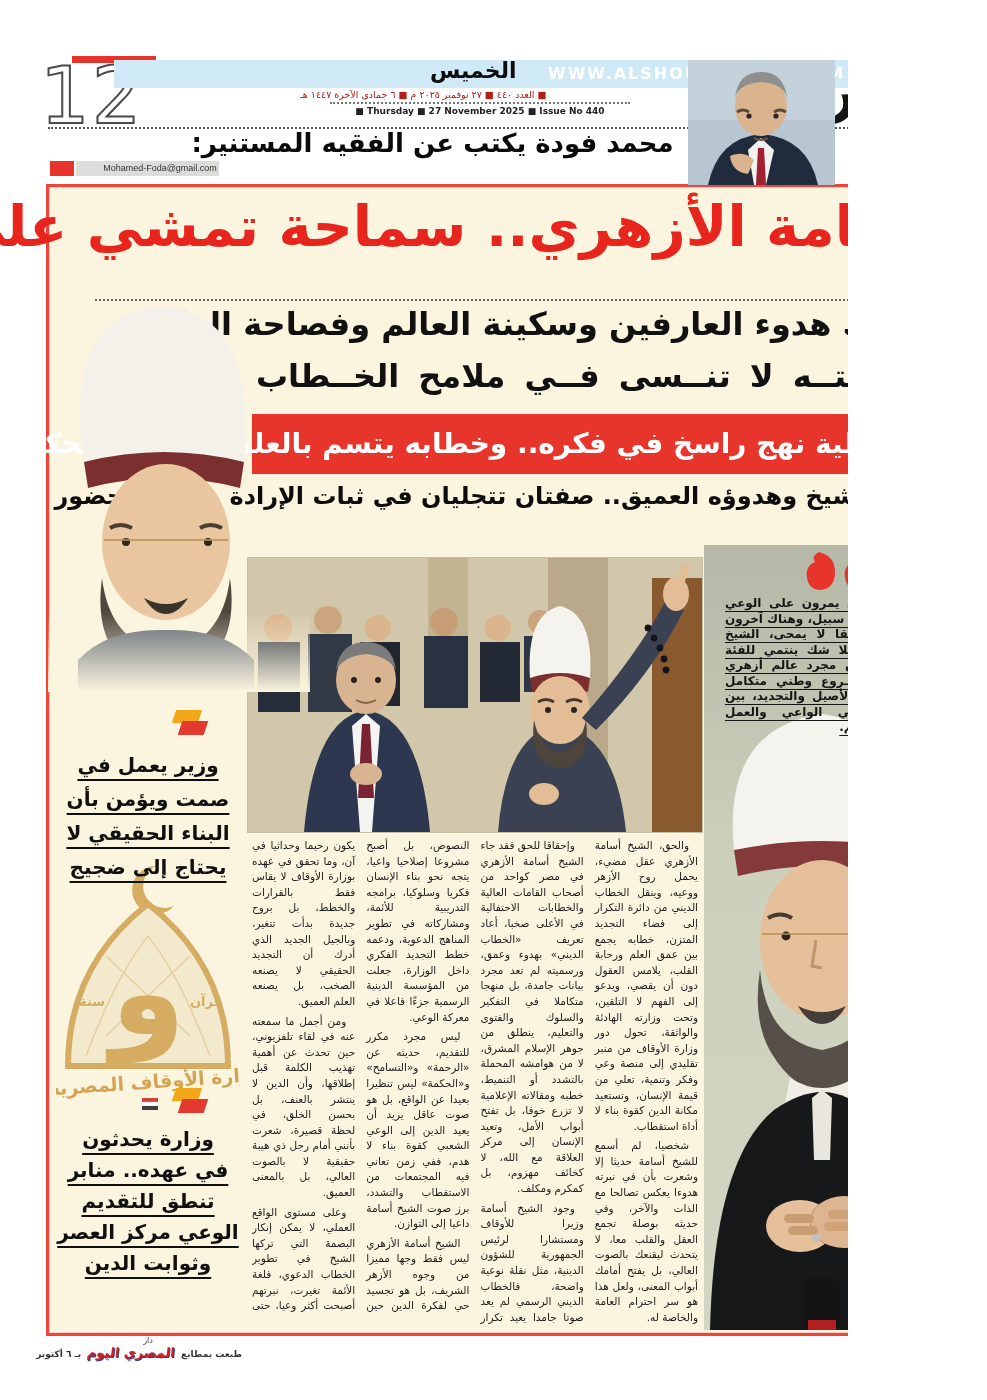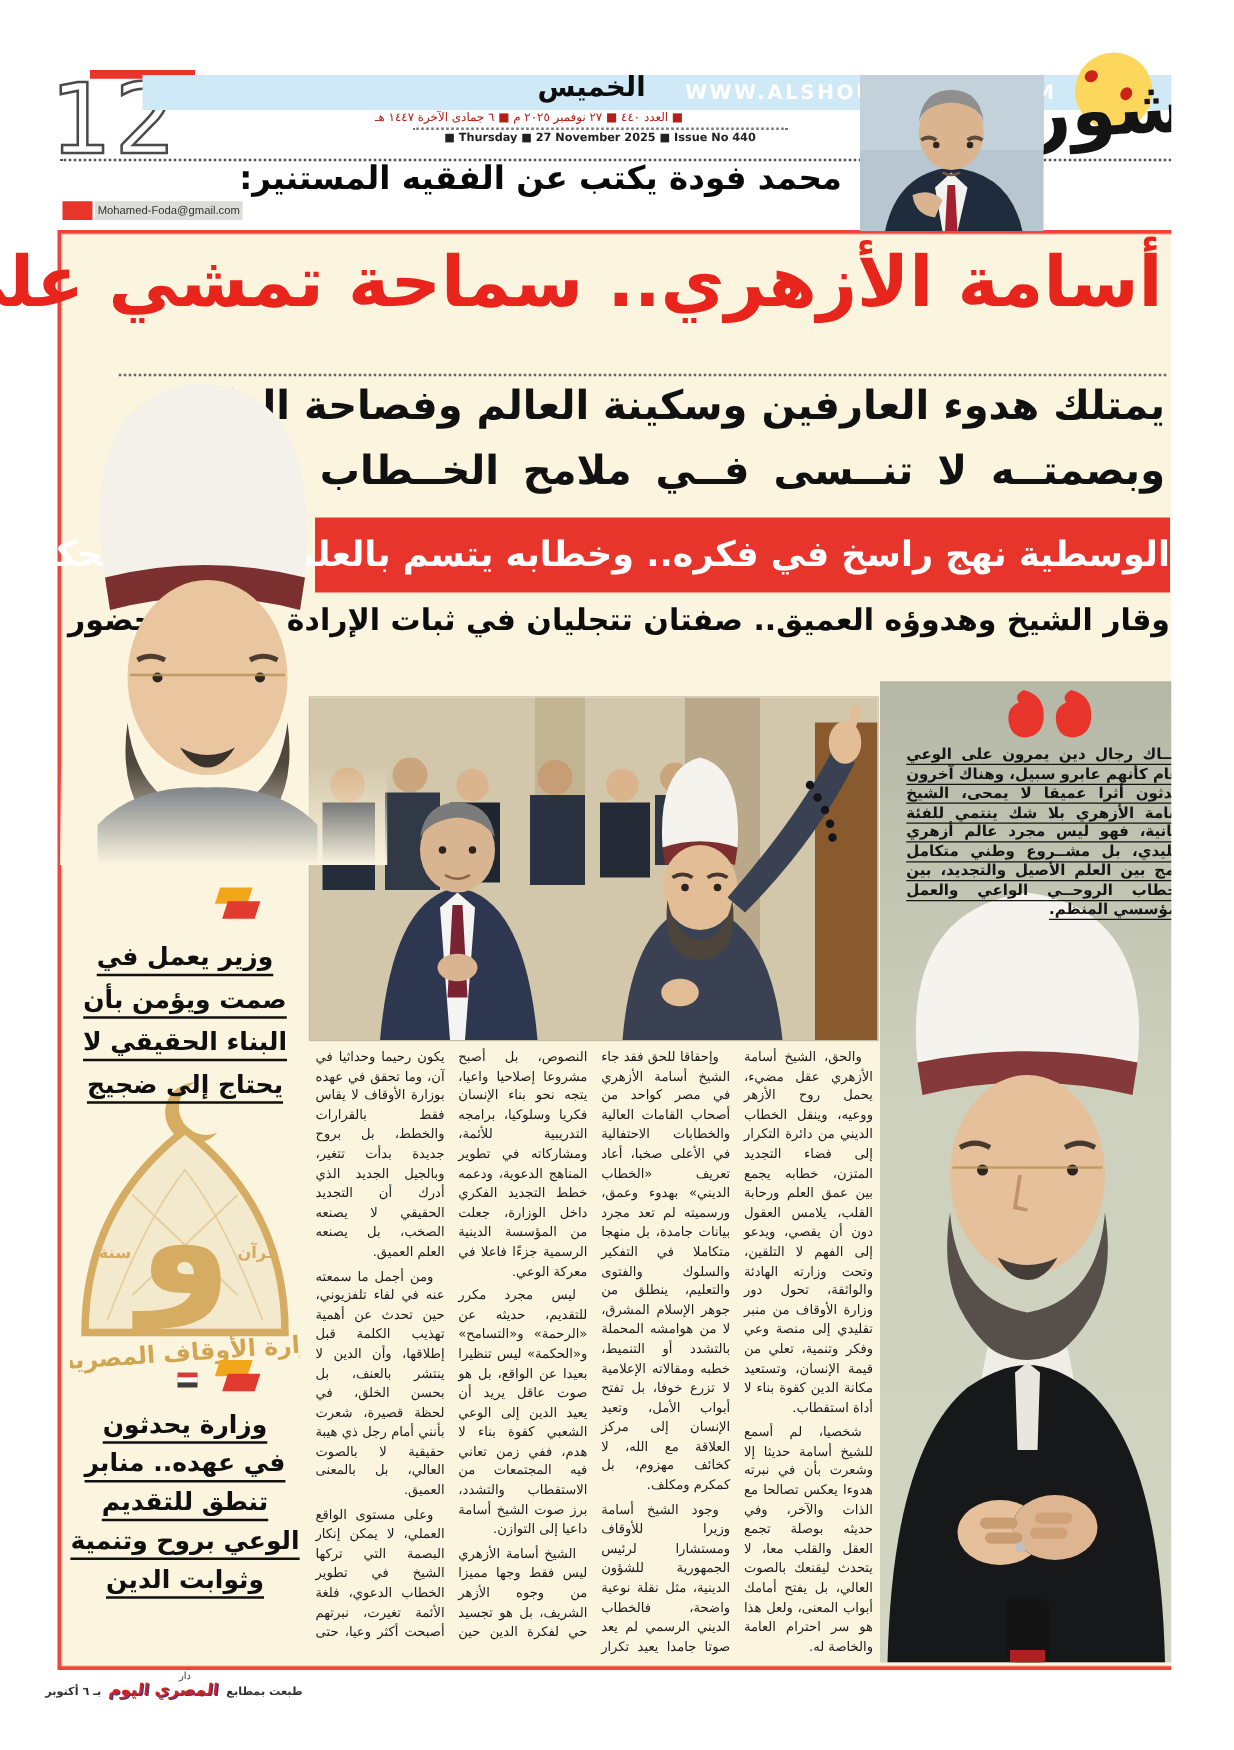--- a/index.html
+++ b/index.html
@@ -1,16 +1,16 @@
 <!DOCTYPE html>
 <html lang="ar"><head>
 <meta charset="utf-8">
 <style>
   html,body{margin:0;padding:0;background:#ffffff;}
-  .page{position:relative;width:937px;height:1400px;background:#fff;overflow:hidden;
+  .page{position:relative;width:848px;height:1400px;background:#fff;overflow:hidden;
         font-family:"DejaVu Sans",sans-serif;}
   .abs{position:absolute;}
 
   
   #pagenum-bar{left:72px;top:56px;width:84px;height:7px;background:#e8352c;}
   #pagenum{left:40px;top:58px;width:120px;height:76px;font-size:78px;font-weight:400;
            color:#ffffff;-webkit-text-stroke:2px #4a4a4a;text-shadow:0 0 1px #4a4a4a;
            line-height:76px;letter-spacing:2px;}
   #band{left:114px;top:60px;width:831px;height:28px;background:#cfe9f7;}
   #day{left:430px;top:58px;width:110px;font-size:22px;font-weight:bold;color:#0d0d0d;text-align:left;}
@@ -31,21 +31,21 @@
   #logo-a2{right:44px;top:30px;transform:rotate(-15deg);}
   
   #writer-photo{left:688px;top:60px;width:147px;height:125px;z-index:5;}
   
   #kicker{left:180px;top:128px;width:505px;font-size:26px;font-weight:bold;color:#0a0a0a;
           text-align:center;direction:rtl;white-space:nowrap;}
   
   #email-red{left:50px;top:161px;width:24px;height:15px;background:#e8352c;}
   #email-pill{left:76px;top:161px;width:118px;height:15px;background:#dcdcd8;
               font-size:9px;color:#333;text-align:center;line-height:15px;
-              font-family:"Liberation Sans",sans-serif;}
+              font-family:"Liberation Sans",sans-serif;padding-left:25px;}
 
   
   #frame{left:46px;top:184px;width:892px;height:1146px;background:#fbf5e0;
          border:3px solid #ee4439;box-shadow:inset 0 0 0 1px #f9cfc6;}
 
   #headline-main{left:70px;top:194px;width:860px;font-size:56px;font-weight:bold;color:#e7251d;
                  text-align:center;direction:rtl;white-space:nowrap;z-index:2;}
   #headline-dots{left:95px;top:299px;width:838px;border-top:2px dotted #666;z-index:1;}
   #headline-sub1{left:300px;top:305px;width:632px;font-size:32px;font-weight:bold;color:#111;
                  text-align:center;direction:rtl;white-space:nowrap;z-index:2;}
@@ -288,21 +288,21 @@
   </svg>
 
   <div class="abs flag-icon" id="flag2">
     <span class="flag-top"></span>
     <span class="flag-bot"></span>
   </div>
   <div class="abs pullquote" id="pq2">
       <div class="pq-line">وزارة يحدثون</div>
       <div class="pq-line">في عهده.. منابر</div>
       <div class="pq-line">تنطق للتقديم</div>
-      <div class="pq-line">الوعي بروح وتنمية</div>
+      <div class="pq-line">الوعي مركز العصر</div>
       <div class="pq-line">وثوابت الدين</div>
     </div>
 
   <div class="abs" id="article">
       <p>والحق، الشيخ أسامة الأزهري عقل مضيء، يحمل روح الأزهر ووعيه، وينقل الخطاب الديني من دائرة التكرار إلى فضاء التجديد المتزن، خطابه يجمع بين عمق العلم ورحابة القلب، يلامس العقول دون أن يقصي، ويدعو إلى الفهم لا التلقين، وتحت وزارته الهادئة والواثقة، تحول دور وزارة الأوقاف من منبر تقليدي إلى منصة وعي وفكر وتنمية، تعلي من قيمة الإنسان، وتستعيد مكانة الدين كقوة بناء لا أداة استقطاب.</p>
       <p>شخصيا، لم أسمع للشيخ أسامة حديثا إلا وشعرت بأن في نبرته هدوءا يعكس تصالحا مع الذات والآخر، وفي حديثه بوصلة تجمع العقل والقلب معا، لا يتحدث ليقنعك بالصوت العالي، بل يفتح أمامك أبواب المعنى، ولعل هذا هو سر احترام العامة والخاصة له.</p>
       <p>وإحقاقا للحق فقد جاء الشيخ أسامة الأزهري في مصر كواحد من أصحاب القامات العالية والخطابات الاحتفالية في الأعلى صخبا، أعاد تعريف «الخطاب الديني» بهدوء وعمق، ورسميته لم تعد مجرد بيانات جامدة، بل منهجا متكاملا في التفكير والسلوك والفتوى والتعليم، ينطلق من جوهر الإسلام المشرق، لا من هوامشه المحملة بالتشدد أو التنميط، خطبه ومقالاته الإعلامية لا تزرع خوفا، بل تفتح أبواب الأمل، وتعيد الإنسان إلى مركز العلاقة مع الله، لا كخائف مهزوم، بل كمكرم ومكلف.</p>
       <p>وجود الشيخ أسامة وزيرا للأوقاف ومستشارا لرئيس الجمهورية للشؤون الدينية، مثل نقلة نوعية واضحة، فالخطاب الديني الرسمي لم يعد صوتا جامدا يعيد تكرار النصوص، بل أصبح مشروعا إصلاحيا واعيا، يتجه نحو بناء الإنسان فكريا وسلوكيا، برامجه التدريبية للأئمة، ومشاركاته في تطوير المناهج الدعوية، ودعمه خطط التجديد الفكري داخل الوزارة، جعلت من المؤسسة الدينية الرسمية جزءًا فاعلا في معركة الوعي.</p>
       <p>ليس مجرد مكرر للتقديم، حديثه عن «الرحمة» و«التسامح» و«الحكمة» ليس تنظيرا بعيدا عن الواقع، بل هو صوت عاقل يريد أن يعيد الدين إلى الوعي الشعبي كقوة بناء لا هدم، ففي زمن تعاني فيه المجتمعات من الاستقطاب والتشدد، برز صوت الشيخ أسامة داعيا إلى التوازن.</p>
       <p>الشيخ أسامة الأزهري ليس فقط وجها مميزا من وجوه الأزهر الشريف، بل هو تجسيد حي لفكرة الدين حين يكون رحيما وحداثيا في آن، وما تحقق في عهده بوزارة الأوقاف لا يقاس فقط بالقرارات والخطط، بل بروح جديدة بدأت تتغير، وبالجيل الجديد الذي أدرك أن التجديد الحقيقي لا يصنعه الصخب، بل يصنعه العلم العميق.</p>

